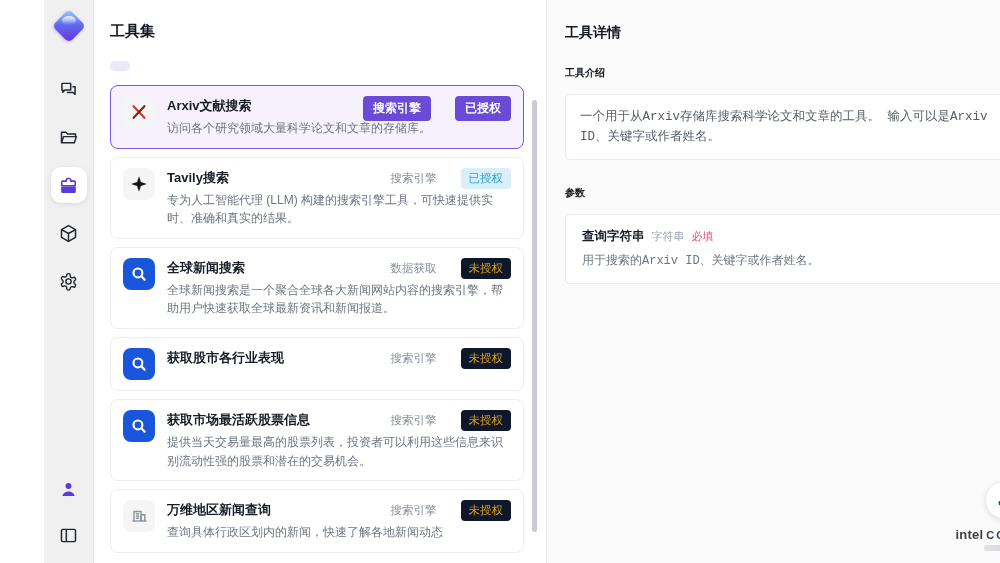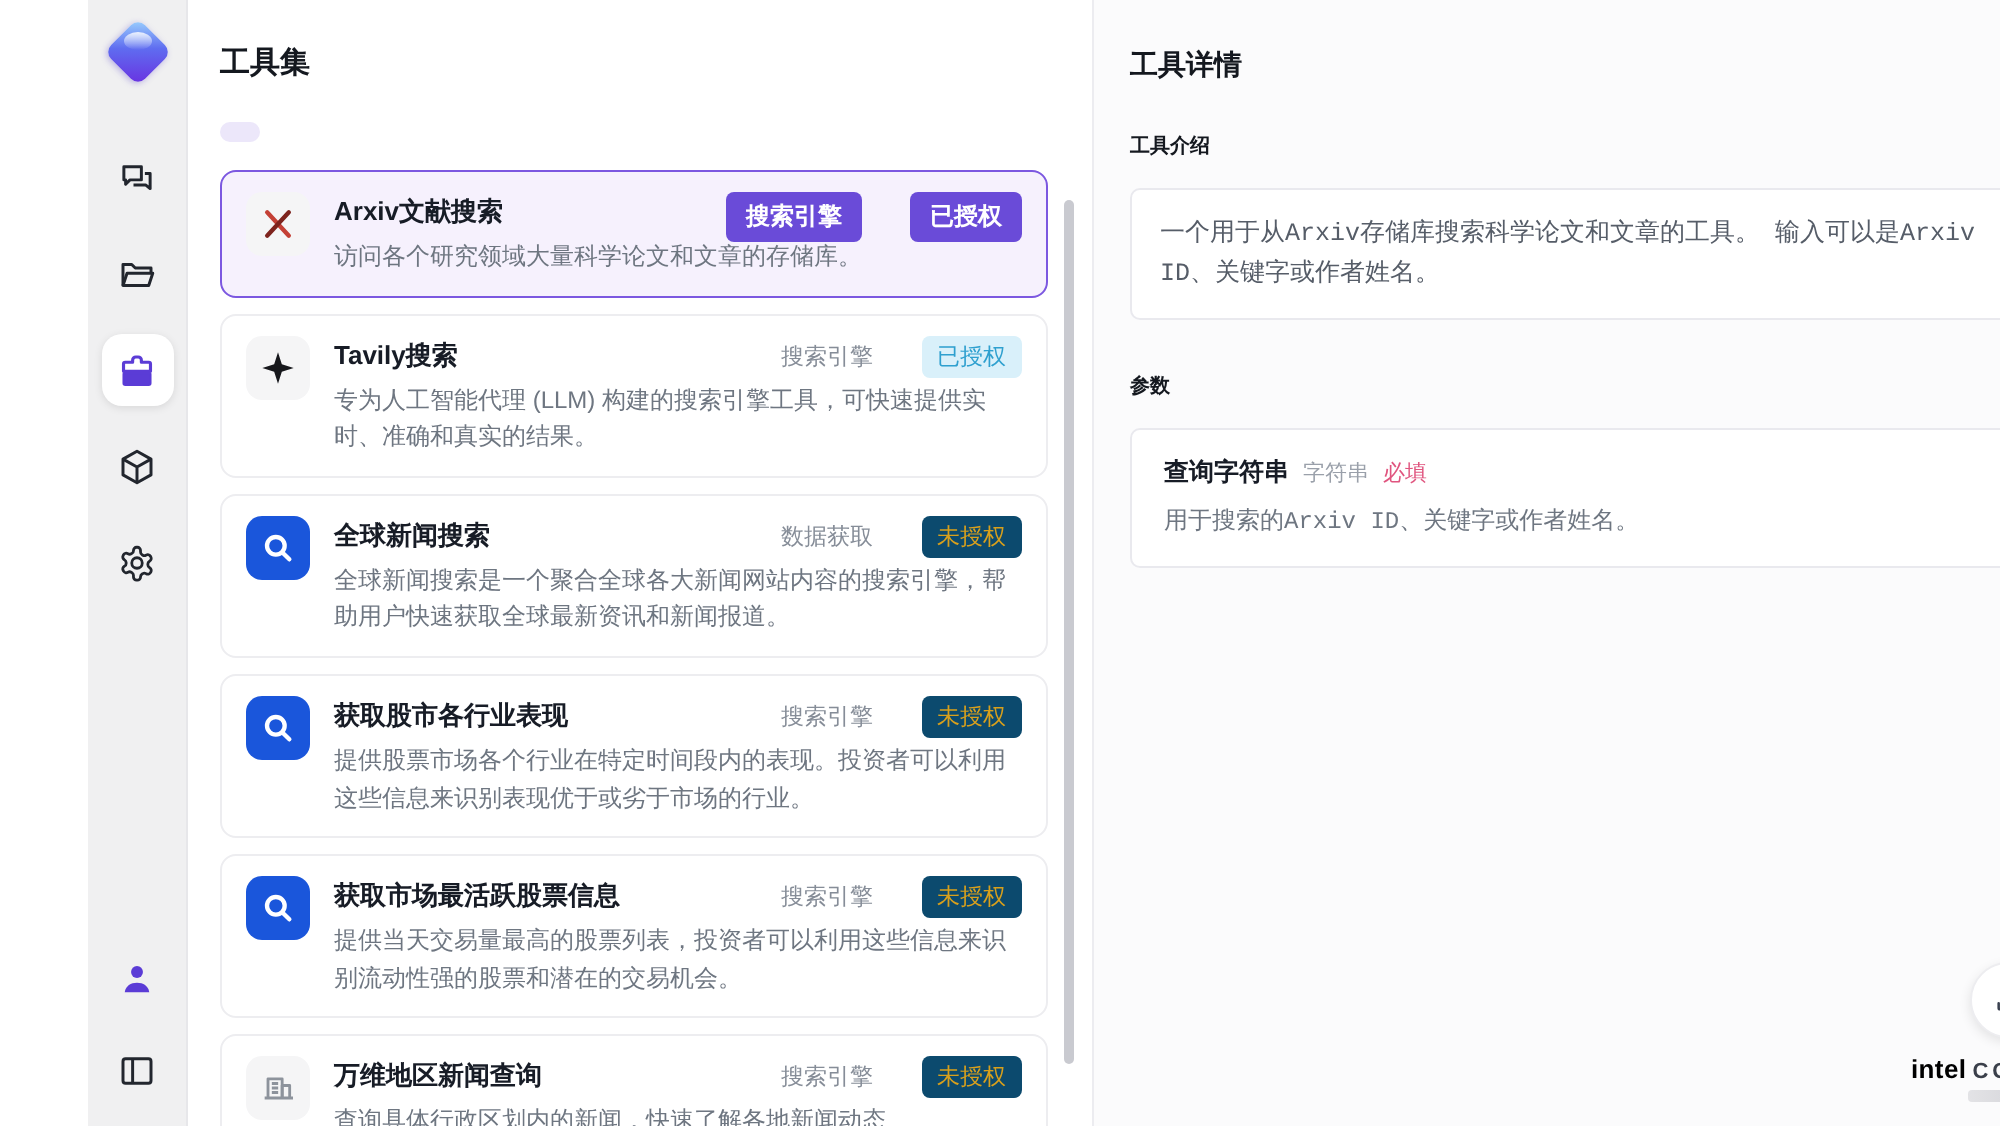--- a/index.html
+++ b/index.html
@@ -39,21 +39,21 @@
     display:flex;align-items:center;justify-content:center;margin-right:12px;overflow:hidden;}
   .tool-icon svg{width:20px;height:20px;}
   .icon-search-blue{background:#1a56db;}
   .tool-main{flex:1;min-width:0;}
   .tool-title{font-size:13px;font-weight:bold;color:#171c26;margin:1px 0 4px;}
   .tool-desc{font-size:12px;color:#6e7681;line-height:1.55;}
   .tool-badges{position:absolute;top:10px;right:12px;display:flex;gap:24px;align-items:center;}
   .badge{font-size:11.5px;border-radius:4px;white-space:nowrap;padding:3px 8px;}
   .badge.cat{color:#868d98;padding:3px 0;}
   .badge.auth.ok{background:#d9f0fa;color:#2fa0cf;}
-  .badge.auth.no{background:#0c4a6e;color:#d8a01c;}
+  .badge.auth.no{background:#0f172a;color:#d8a01c;}
   .card.selected .badge{background:#6a4bd8;color:#fff;font-weight:bold;font-size:12px;padding:4px 10px;}
   .scrollbar{position:absolute;right:9px;top:100px;width:5px;height:432px;border-radius:3px;background:#c9cad0;}
 
   .v-divider{width:1px;background:#ececf0;flex:0 0 1px;}
 
   
   .detail-pane{flex:1;box-sizing:border-box;background:#fbfbfc;padding:24px 20px 0 18px;}
   .detail-title{font-size:14px;font-weight:bold;margin:0 0 24px;color:#14181f;}
   .section-title{font-size:10px;font-weight:bold;margin:0 0 14px;color:#14181f;}
   .box{background:#fff;border:1px solid #e9e9ee;border-radius:5px;padding:12px 14px;box-sizing:border-box;font-family:Liberation Mono, monospace;}
@@ -64,21 +64,21 @@
   .param-type{font-size:11px;color:#9aa0aa;}
   .param-req{font-size:11px;color:#e0557f;}
   .param-desc{font-size:12px;color:#6e7681;line-height:1.5;}
 
   
   .fab{position:absolute;right:21px;bottom:44px;width:36px;height:36px;border-radius:50%;background:#fff;
     border:1px solid #ededf0;box-shadow:0 2px 6px rgba(0,0,0,.10);display:flex;align-items:center;justify-content:center;cursor:pointer;}
   .fab svg{width:16px;height:16px;}
   .intel{position:absolute;right:18px;bottom:12px;text-align:center;}
   .intel-line{display:flex;align-items:baseline;gap:3px;justify-content:center;}
-  .intel-word{font-size:13px;font-weight:bold;color:#000000;letter-spacing:.2px;}
+  .intel-word{font-size:13px;font-weight:bold;color:#404040;letter-spacing:.2px;}
   .intel-core{font-size:11px;font-weight:600;color:#3a3f4a;letter-spacing:2px;text-transform:uppercase;}
   .intel-sub{margin:3px 0 0 auto;width:42px;height:6px;border-radius:2px;background:linear-gradient(90deg,#e3e3e6,#cfcfd4);}
 </style>
 </head>
 <body>
 
 <div class="app">
 
   <aside class="rail">
     <div class="logo">
@@ -191,21 +191,20 @@
   </div>
         <div class="card">
     <div class="tool-icon icon-search-blue">
             <svg viewBox="0 0 24 24">
               <circle cx="10.7" cy="10.7" r="5.3" fill="none" stroke="#fff" stroke-width="2.6"></circle>
               <line x1="14.8" y1="14.8" x2="18.8" y2="18.8" stroke="#fff" stroke-width="2.6" stroke-linecap="round"></line>
             </svg>
           </div>
     <div class="tool-main">
       <div class="tool-title">获取股市各行业表现</div>
-      <div class="tool-desc">提供股票市场各个行业在特定时间段内的表现。投资者可以利用这些信息来识别表现优于或劣于市场的行业。</div>
     </div>
     <div class="tool-badges">
       <span class="badge cat">搜索引擎</span>
       <span class="badge auth no">未授权</span>
     </div>
   </div>
         <div class="card">
     <div class="tool-icon icon-search-blue">
             <svg viewBox="0 0 24 24">
               <circle cx="10.7" cy="10.7" r="5.3" fill="none" stroke="#fff" stroke-width="2.6"></circle>

